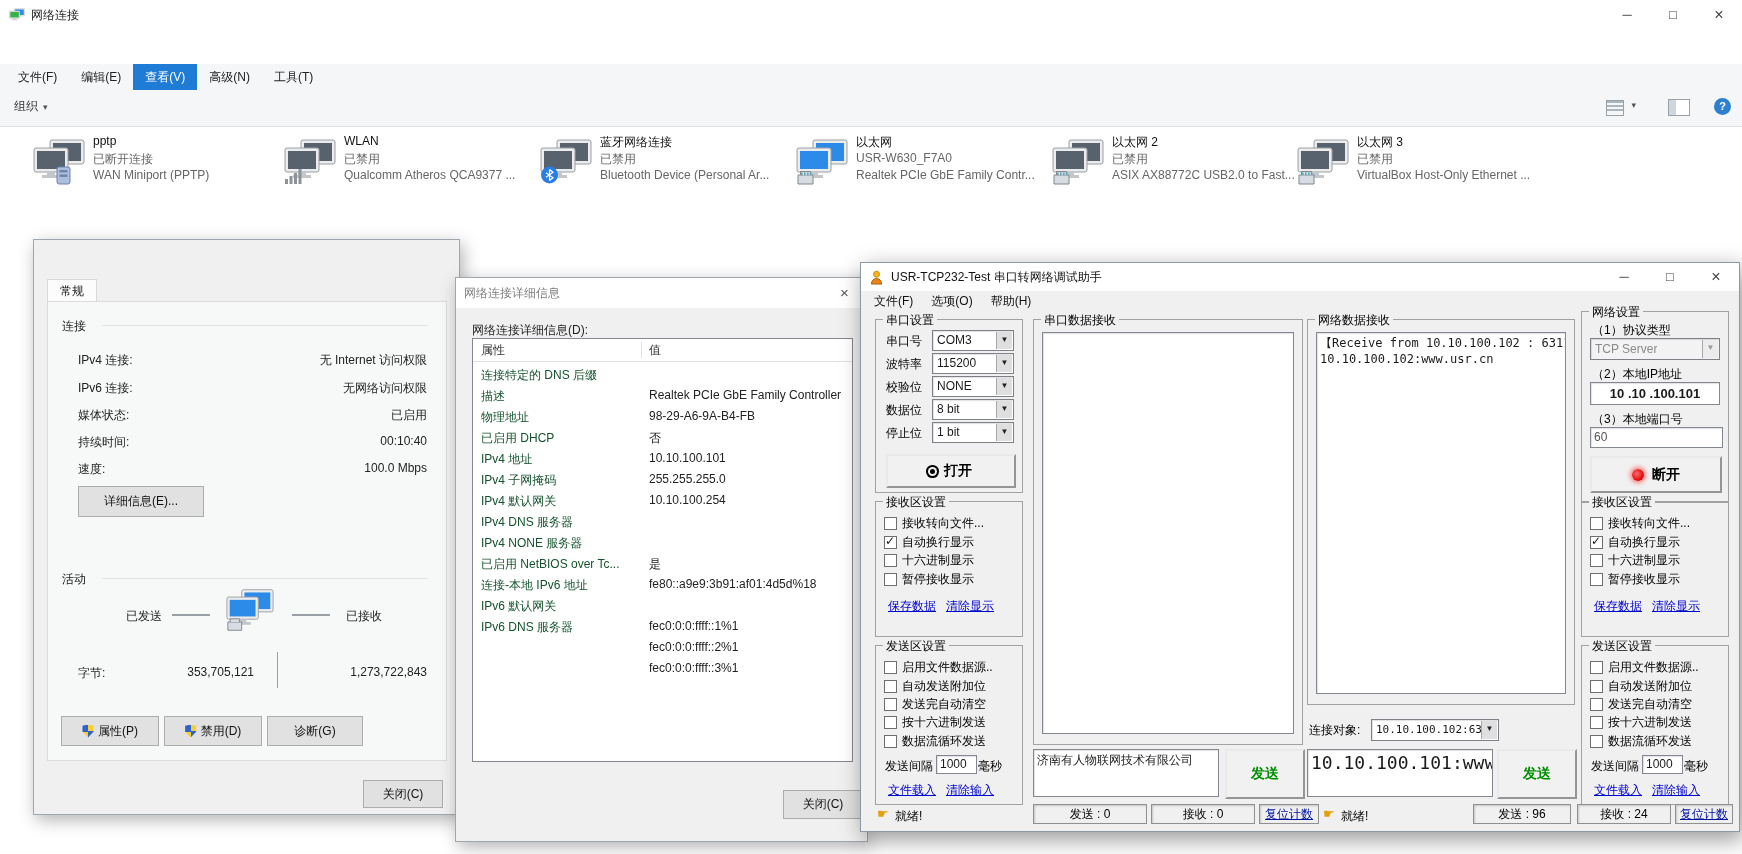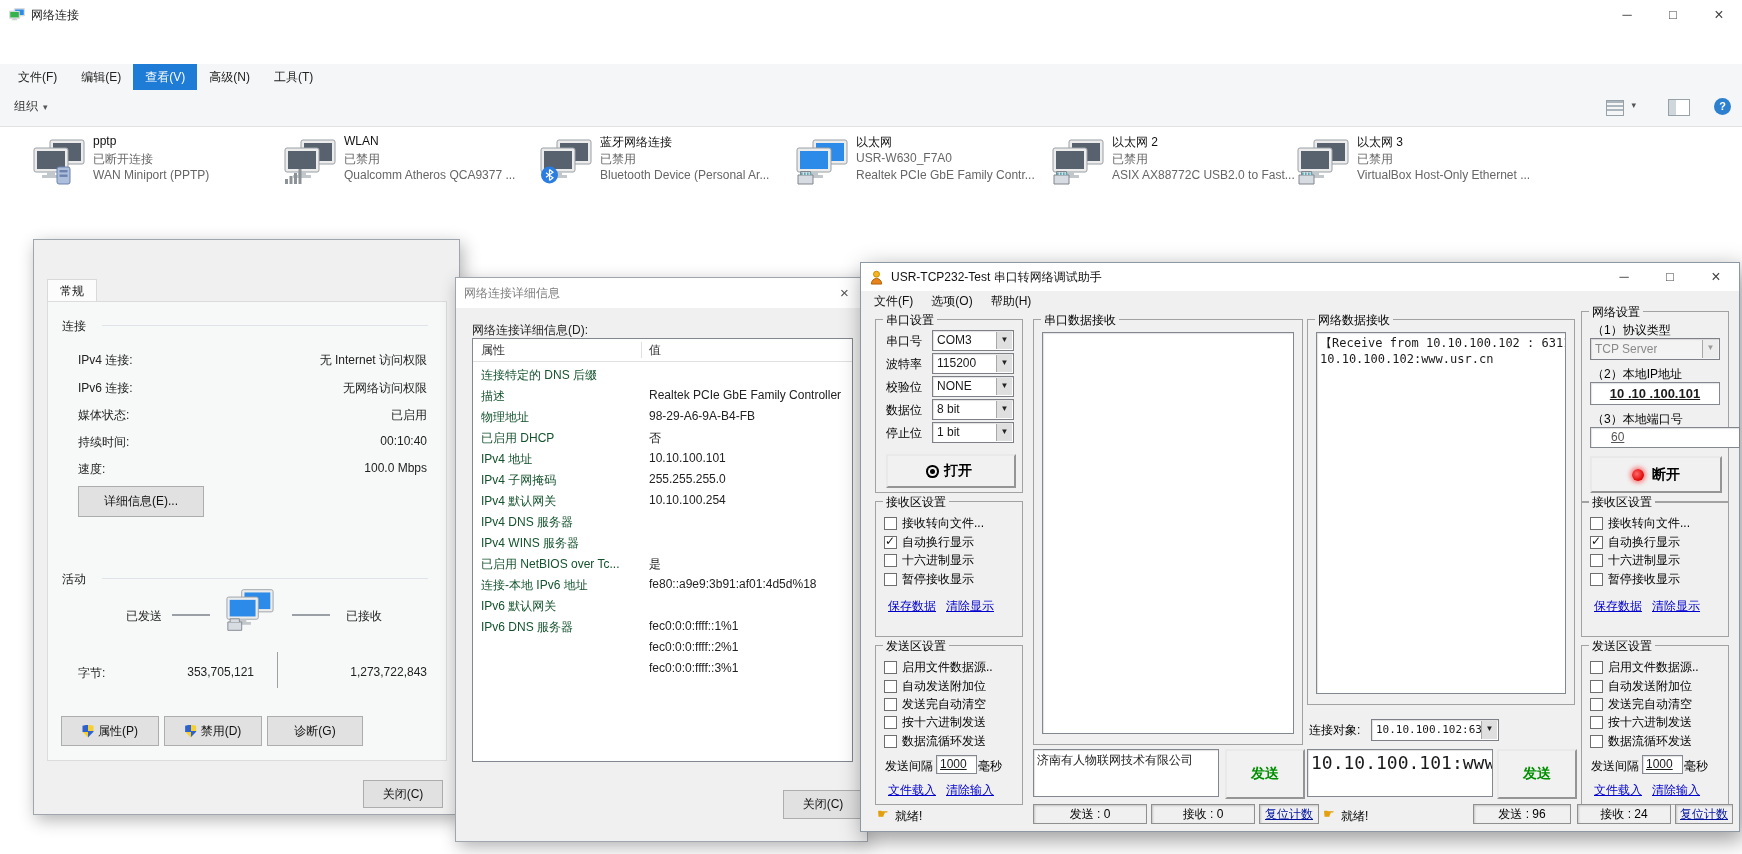--- a/index.html
+++ b/index.html
@@ -82,21 +82,21 @@
   .grp{position:absolute;border:1px solid #a2a2a2;}
   .glbl{position:absolute;top:-8px;left:7px;background:#f0f0f0;padding:0 3px;color:#000;}
   .flbl{position:absolute;color:#000;}
   .combo{position:absolute;background:#fff;border:1px solid #7d8187;box-shadow:inset 1px 1px 1px rgba(0,0,0,.12);}
   .combo .cv{position:absolute;left:4px;top:2px;white-space:nowrap;overflow:hidden;}
   .combo .ca{position:absolute;right:1px;top:1px;bottom:1px;width:15px;background:#dfdfdf;border-left:1px solid #a8a8a8;
              text-align:center;color:#222;font-size:8px;}
   .combo .ca::after{content:"▼";position:relative;top:3px;}
   .combo.dis{background:#f3f3f3;} .combo.dis .cv{color:#8a8a8a;} .combo.dis .ca{background:#ececec;color:#9a9a9a;}
   .rs{background:#f1f1f1;border:2px outset #e9e9e9;}
-  .sk{background:#fff;border:1px solid #828790;box-shadow:inset 1px 1px 1px rgba(0,0,0,.12);text-decoration:underline;}
+  .sk{background:#fff;border:1px solid #828790;box-shadow:inset 1px 1px 1px rgba(0,0,0,.12);}
   .cbr{position:absolute;display:flex;align-items:center;gap:5px;height:14px;}
   .cb{width:11px;height:11px;background:#fff;border:1px solid #6e6e6e;flex:none;position:relative;}
   .cb.checked::after{content:"✓";position:absolute;left:0px;top:-3px;font-size:12px;font-weight:bold;color:#111;}
   .cbl{white-space:nowrap;color:#000;}
   .lnk{color:#0000cc;text-decoration:underline;position:absolute;white-space:nowrap;}
   .openring{display:inline-block;width:5px;height:5px;border-radius:50%;background:#000;
             box-shadow:0 0 0 2px #f1f1f1,0 0 0 4px #000;margin-right:9px;}
   .redsun{display:inline-block;width:12px;height:12px;border-radius:50%;
           background:radial-gradient(circle at 40% 40%,#ff6a6a,#e00000 70%);
           box-shadow:0 0 4px 2px rgba(255,40,40,.55);margin-right:8px;}
@@ -393,21 +393,21 @@
       <span class="lrow-p" style="top:91px">已启用 DHCP</span>
         <span class="lrow-v" style="top:91px">否</span>
       <span class="lrow-p" style="top:112px">IPv4 地址</span>
         <span class="lrow-v" style="top:112px">10.10.100.101</span>
       <span class="lrow-p" style="top:133px">IPv4 子网掩码</span>
         <span class="lrow-v" style="top:133px">255.255.255.0</span>
       <span class="lrow-p" style="top:154px">IPv4 默认网关</span>
         <span class="lrow-v" style="top:154px">10.10.100.254</span>
       <span class="lrow-p" style="top:175px">IPv4 DNS 服务器</span>
         <span class="lrow-v" style="top:175px"></span>
-      <span class="lrow-p" style="top:196px">IPv4 WINS 服务器</span>
+      <span class="lrow-p" style="top:196px">IPv4 NONE 服务器</span>
         <span class="lrow-v" style="top:196px"></span>
       <span class="lrow-p" style="top:217px">已启用 NetBIOS over Tc...</span>
         <span class="lrow-v" style="top:217px">是</span>
       <span class="lrow-p" style="top:238px">连接-本地 IPv6 地址</span>
         <span class="lrow-v" style="top:238px">fe80::a9e9:3b91:af01:4d5d%18</span>
       <span class="lrow-p" style="top:259px">IPv6 默认网关</span>
         <span class="lrow-v" style="top:259px"></span>
       <span class="lrow-p" style="top:280px">IPv6 DNS 服务器</span>
         <span class="lrow-v" style="top:280px">fec0:0:0:ffff::1%1</span>
       <span class="lrow-p" style="top:301px"></span>
@@ -550,21 +550,21 @@
     <div class="grp" style="left:720px;top:48px;width:146px;height:190px">
       <span class="glbl">网络设置</span>
       <span class="flbl" style="left:10px;top:10px">（1）协议类型</span>
       <div class="combo dis" style="left:8px;top:26px;width:128px;height:20px">
         <span class="cv" style="top:3px">TCP Server</span>
         <span class="ca"></span>
       </div>
       <span class="flbl" style="left:10px;top:54px">（2）本地IP地址</span>
       <div class="sk" style="position:absolute;left:8px;top:70px;width:128px;height:21px;line-height:21px;text-align:center;font-weight:bold;font-size:13px">10 .10 .100.101</div>
       <span class="flbl" style="left:10px;top:99px">（3）本地端口号</span>
-      <div class="sk" style="position:absolute;left:8px;top:115px;width:128px;height:19px;line-height:19px;padding-left:20px;color:#555">60</div>
+      <div class="sk" style="position:absolute;left:8px;top:115px;width:128px;height:19px;line-height:19px;padding-left:3px;color:#555">60</div>
       <div class="bigbtn rs" style="left:8px;top:144px;width:128px;height:33px">
         <span class="redsun"></span>
         <span>断开</span>
       </div>
     </div>
 
     <div class="grp" style="left:720px;top:238px;width:146px;height:134px">
       <span class="glbl">接收区设置</span>
       <div class="cbr" style="left:8px;top:14px">
         <span class="cb"></span>

